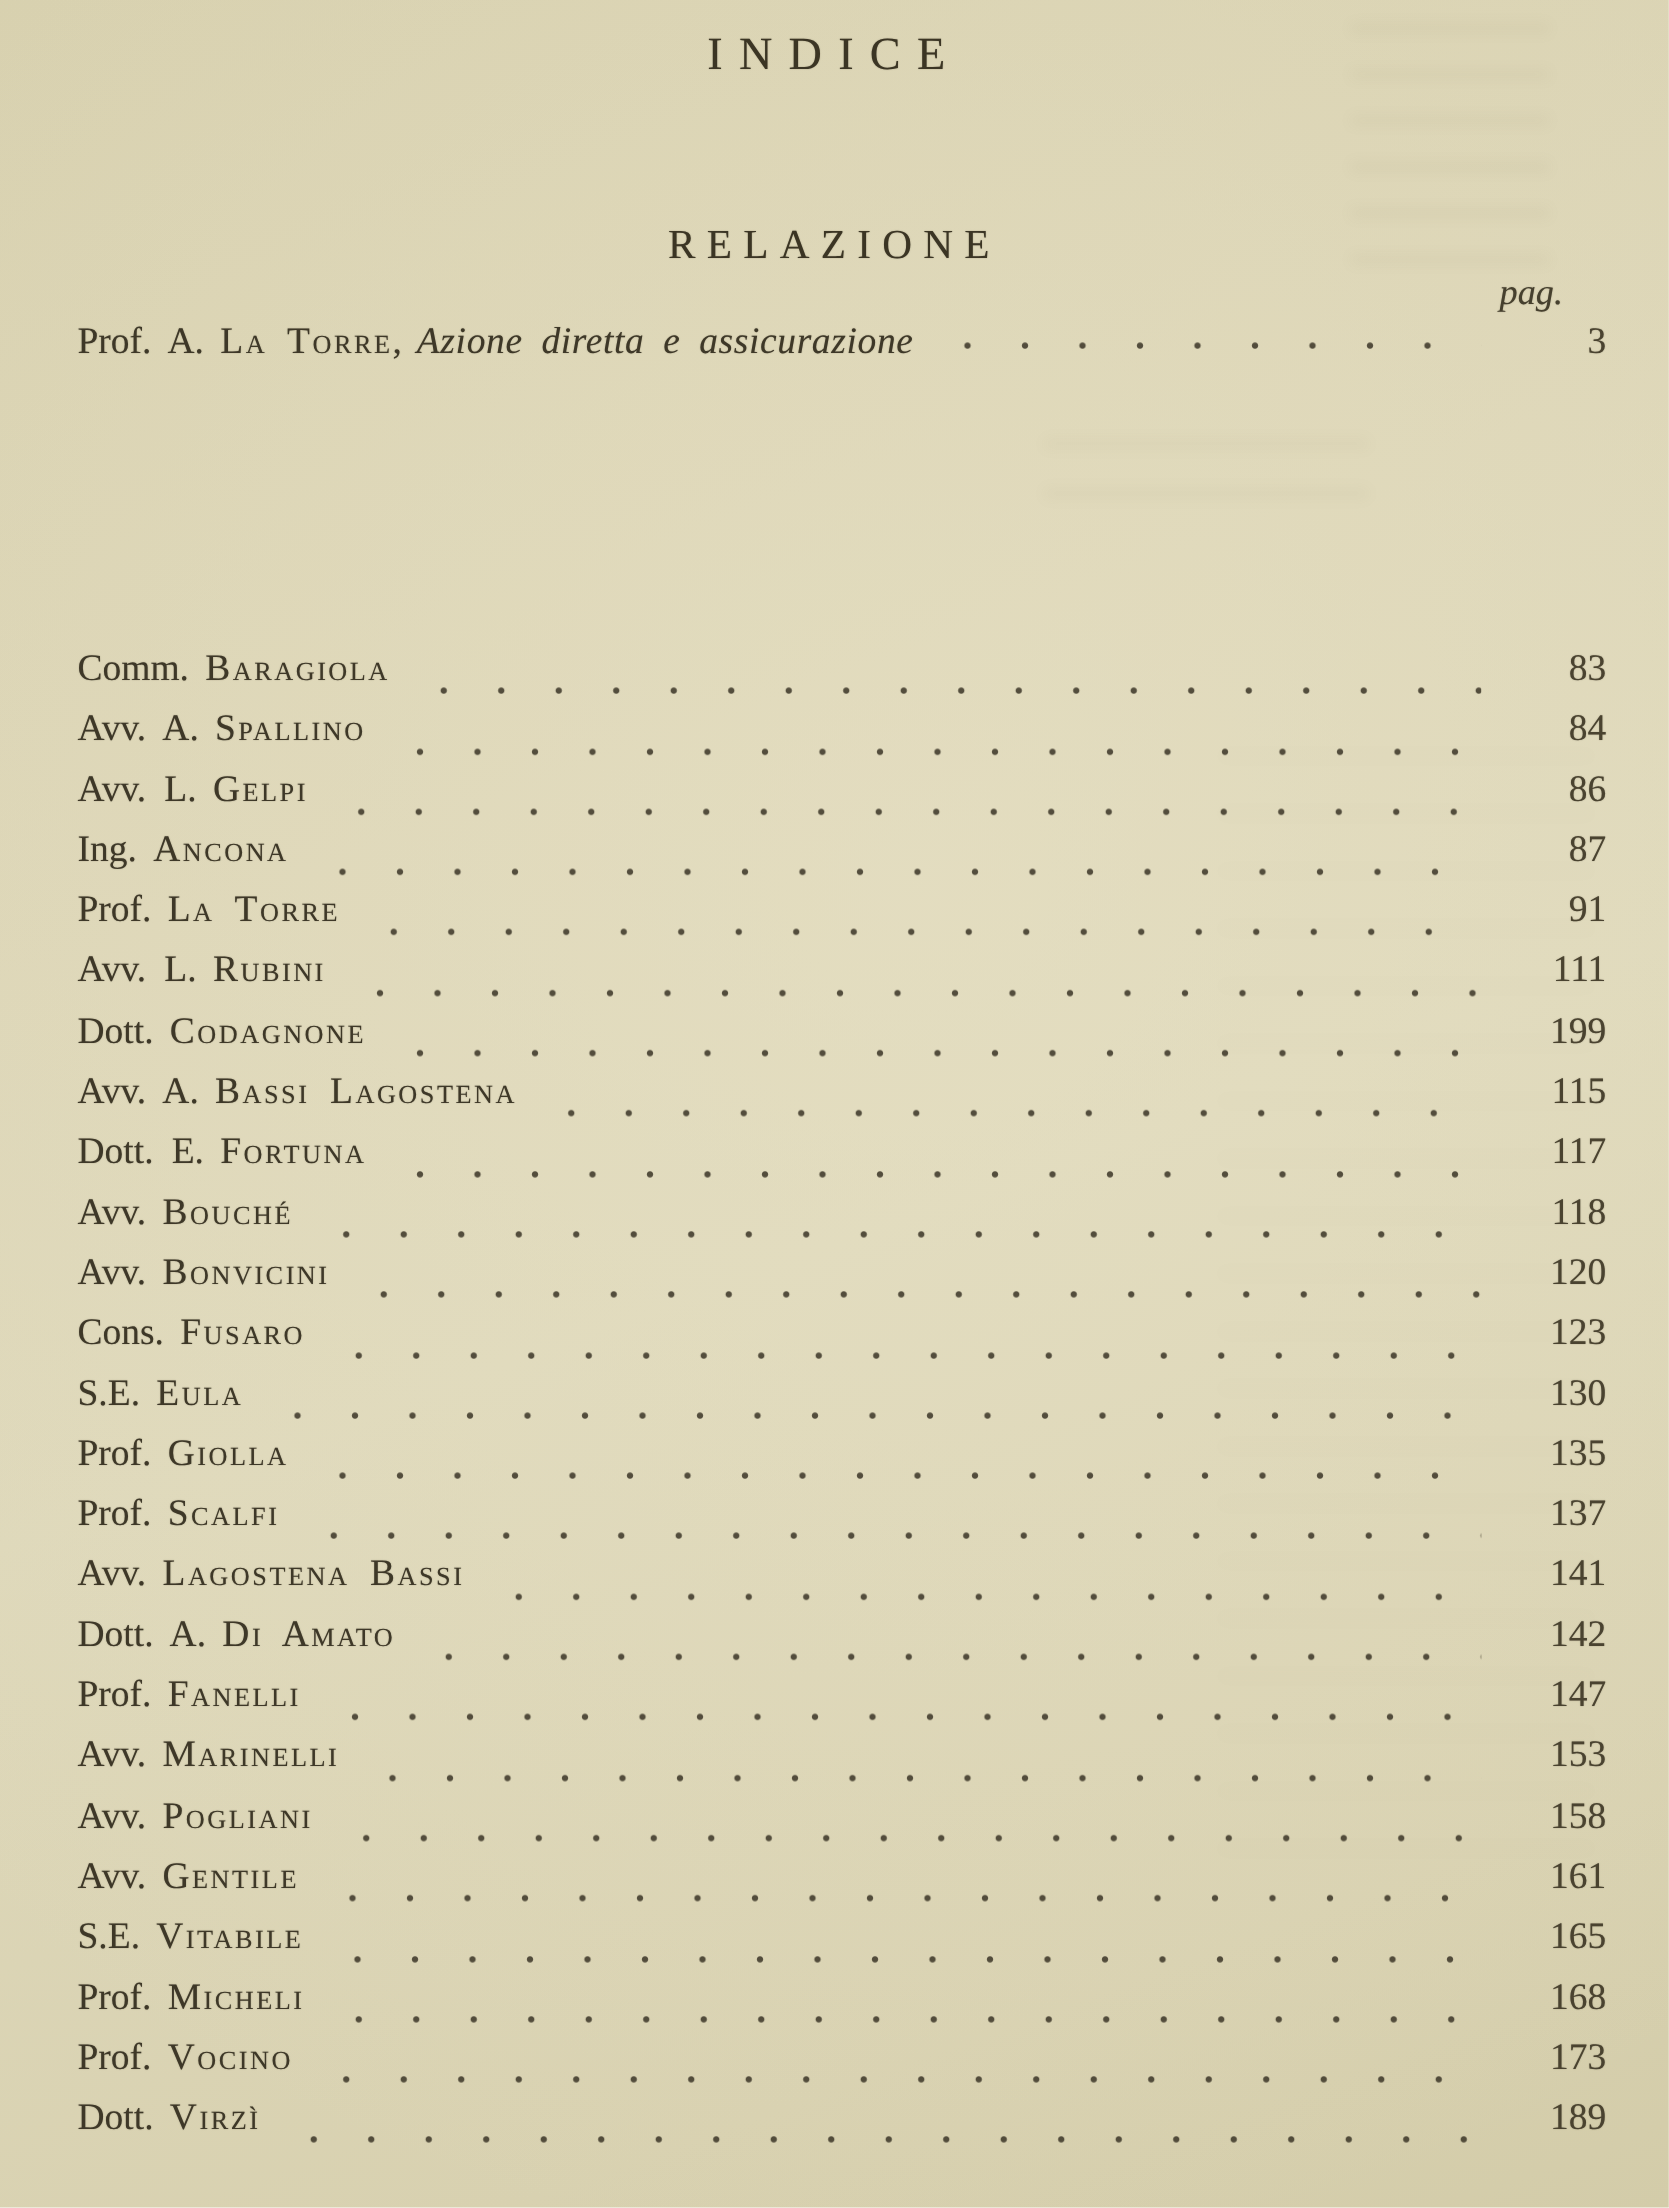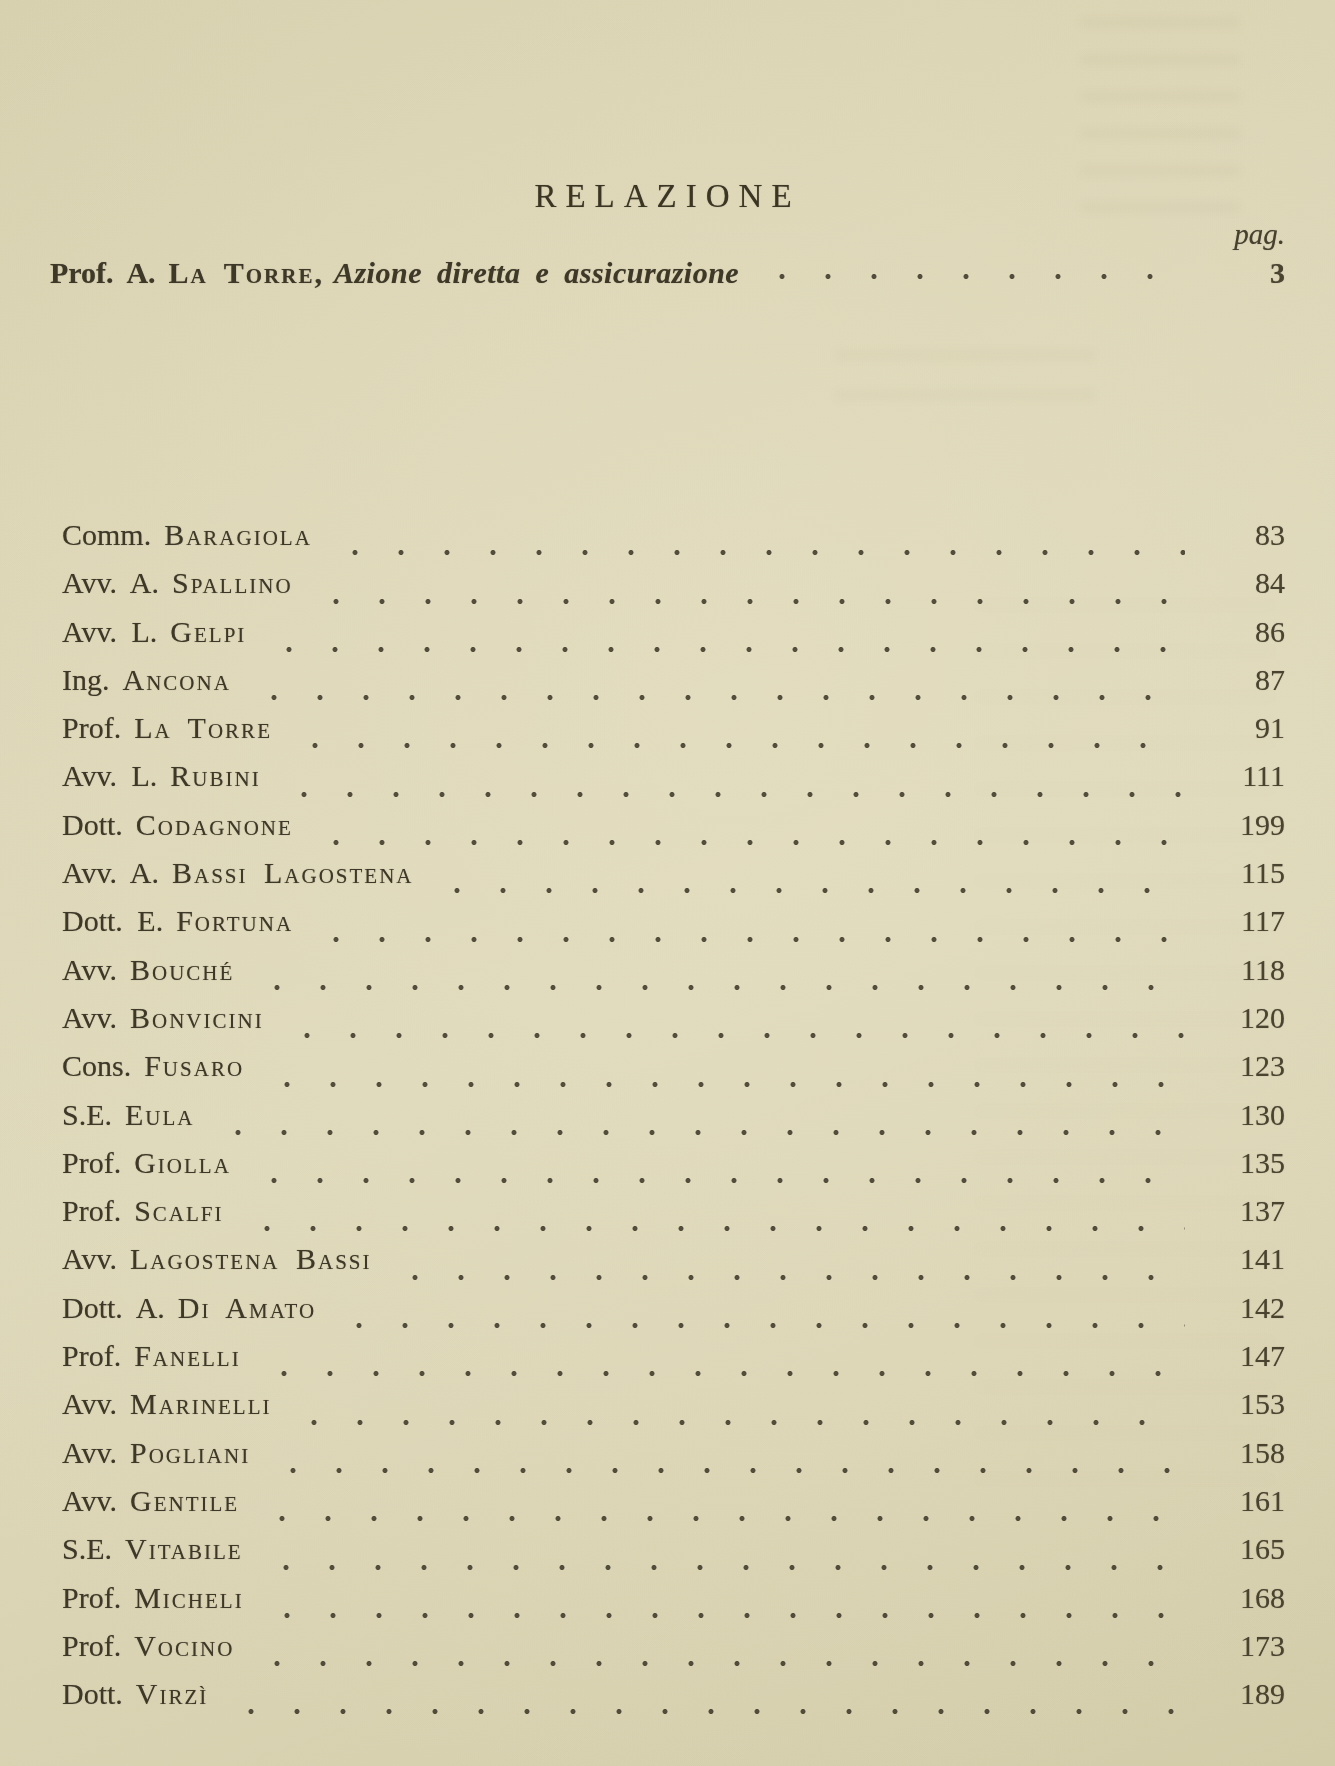--- a/index.html
+++ b/index.html
@@ -71,21 +71,21 @@
     color: #3b3524;
   }
   #relazione-heading { top: 178px; }
   #interventi-heading { top: 382px; }
 
   .pag-label {
     position: absolute;
     top: 218px;
     right: 50px;
     width: 120px;
-    text-align: right;
+    text-align: center;
     font-style: italic;
     font-size: 29px;
     color: #46402e;
   }
 
   .toc-row {
     display: flex;
     align-items: baseline;
     word-spacing: 7px;
     font-size: 30px;
@@ -118,23 +118,22 @@
     flex: none;
     width: 86px;
     text-align: right;
     font-size: 30px;
     color: #4a4330;
   }
 
   #relazione-row {
     position: absolute;
     top: 256px;
-    left: 50px;
+    left: 62px;
     right: 50px;
-    font-weight: bold;
   }
 
   #interventi-list {
     position: absolute;
     top: 518px;
     left: 62px;
     right: 50px;
   }
   #interventi-list .toc-row {
     height: 48.3px;
@@ -143,20 +142,21 @@
 </style>
 </head>
 <body>
 
 <div class="page">
 
   <div class="ghost ghost-1"></div>
   <div class="ghost ghost-2"></div>
   <div class="ghost ghost-3"></div>
 
+  <h1 class="page-title soft">INDICE</h1>
 
   <h2 class="section-heading soft" id="relazione-heading">RELAZIONE</h2>
 
   <div class="pag-label soft">pag.</div>
 
   <div class="toc-row soft" id="relazione-row">
     <span class="prefix">Prof. A.</span>
     <span class="name">La Torre</span>
     <span class="comma">,</span>
     <span class="work">Azione diretta e assicurazione</span>

